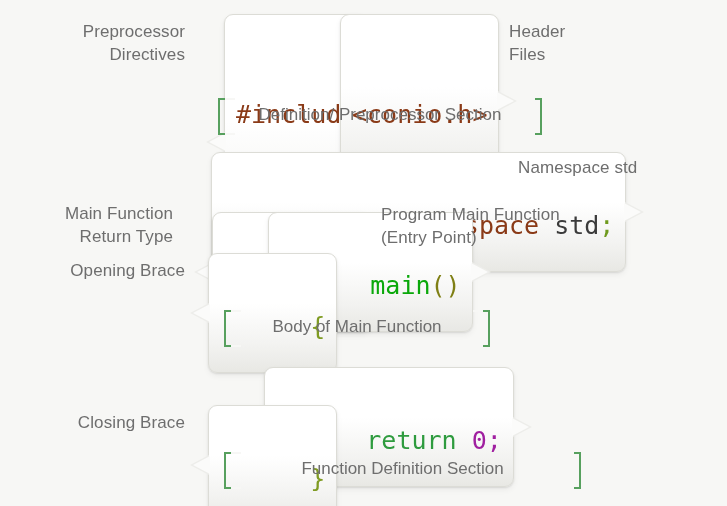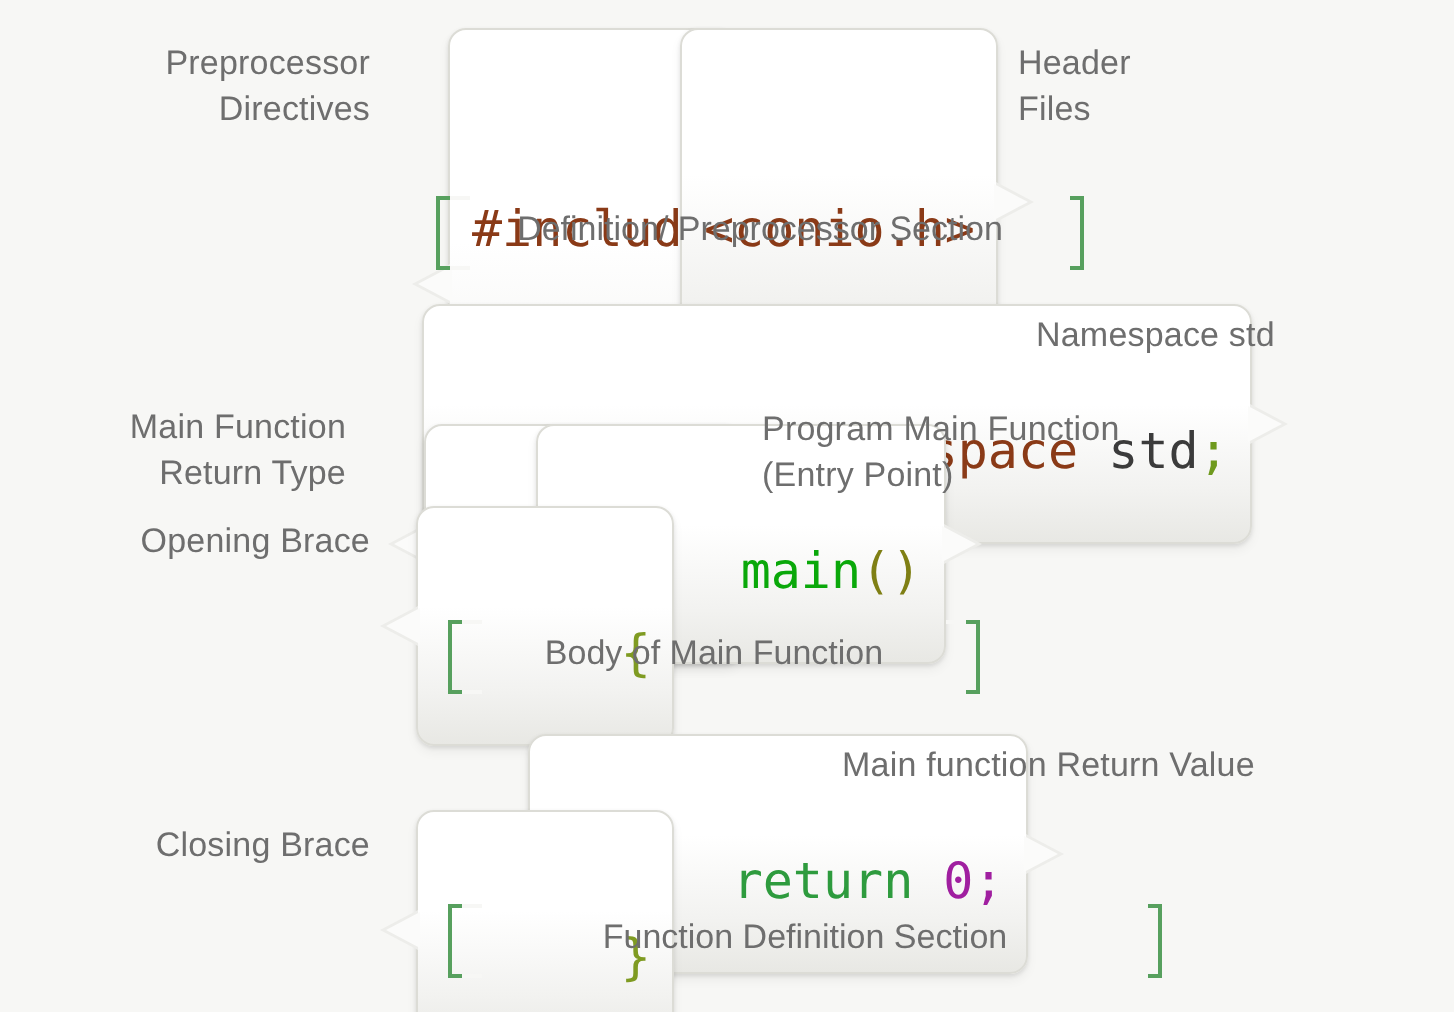--- a/index.html
+++ b/index.html
@@ -187,21 +187,20 @@
     <span class="brk brk-r"></span>
   </div>
 
   <div class="abs" style="left:264px;top:367px;">
     <div class="bubble">
       <span class="tail tail-r"></span>
       <span class="c-ret">return </span><span class="c-num">0</span><span class="c-num">;</span>
     </div>
   </div>
 
-  <div class="abs label left-al" style="left:421px;top:371px;width:290px;">Main function Return Value</div>
 
   <div class="abs label right-al" style="left:20px;top:411px;width:165px;">Closing Brace</div>
 
   <div class="abs" style="left:208px;top:405px;">
     <div class="bubble">
       <span class="tail tail-l"></span>
       <span class="c-brace">}</span>
     </div>
   </div>
 

